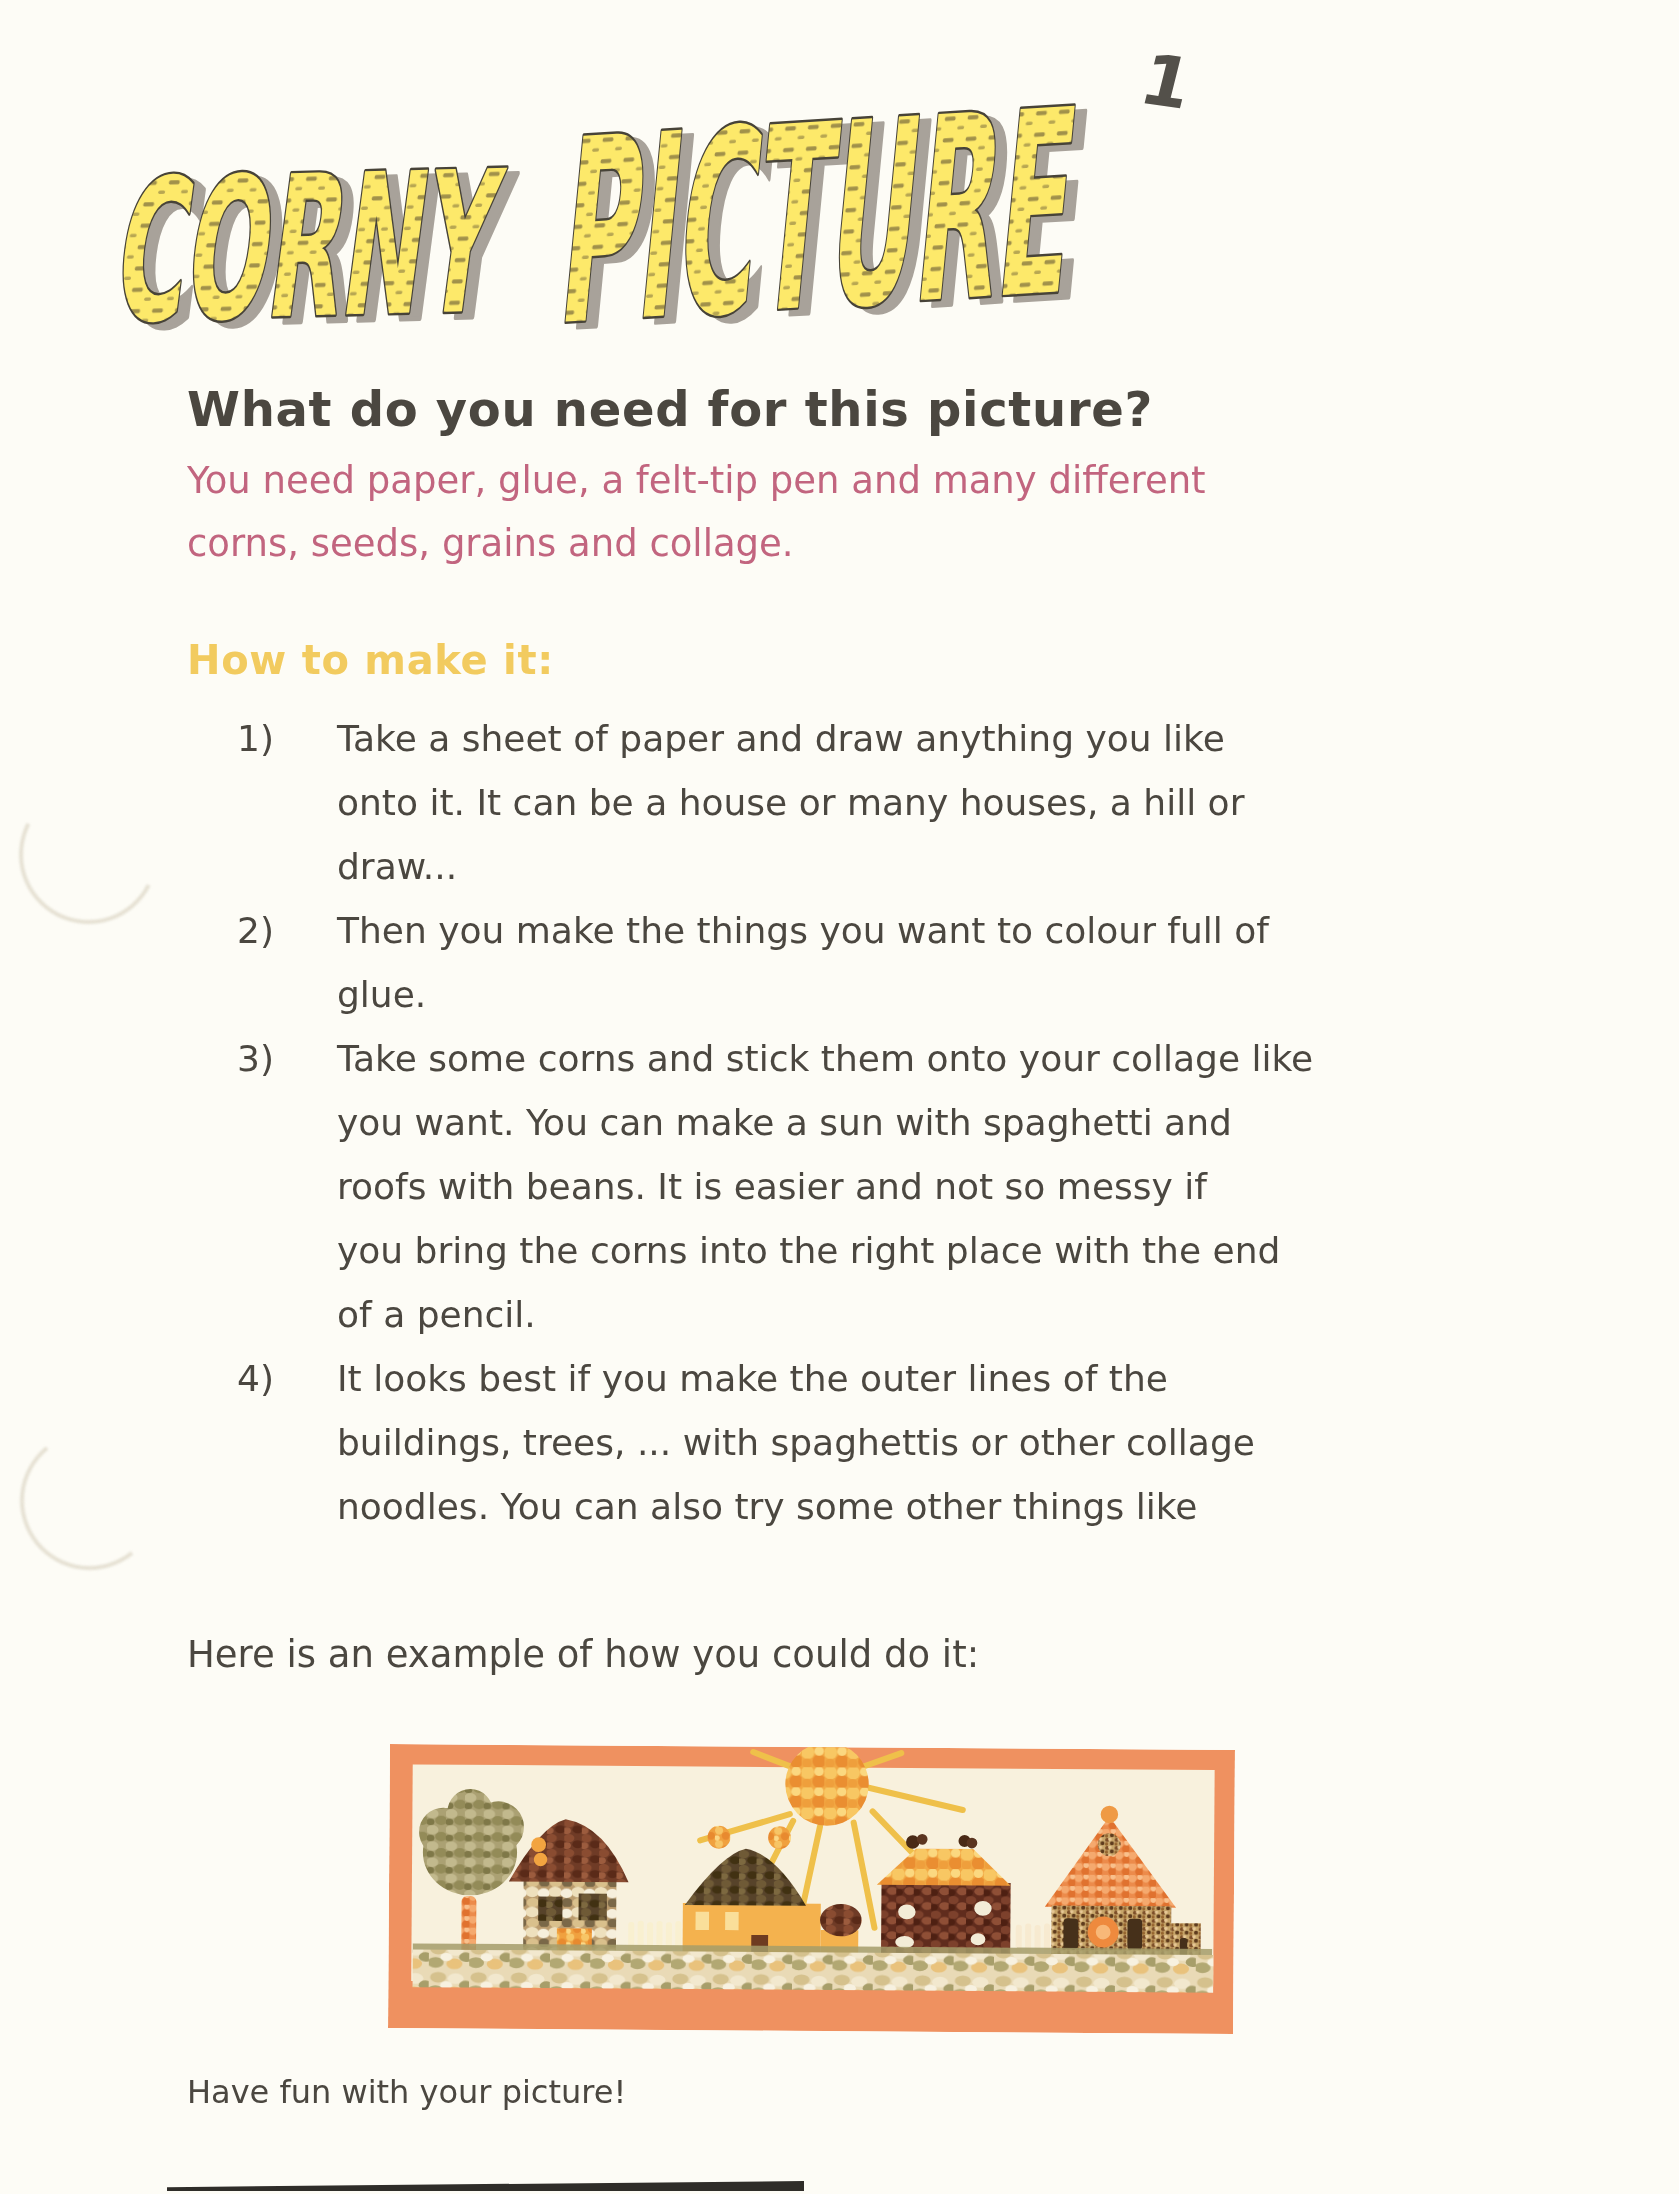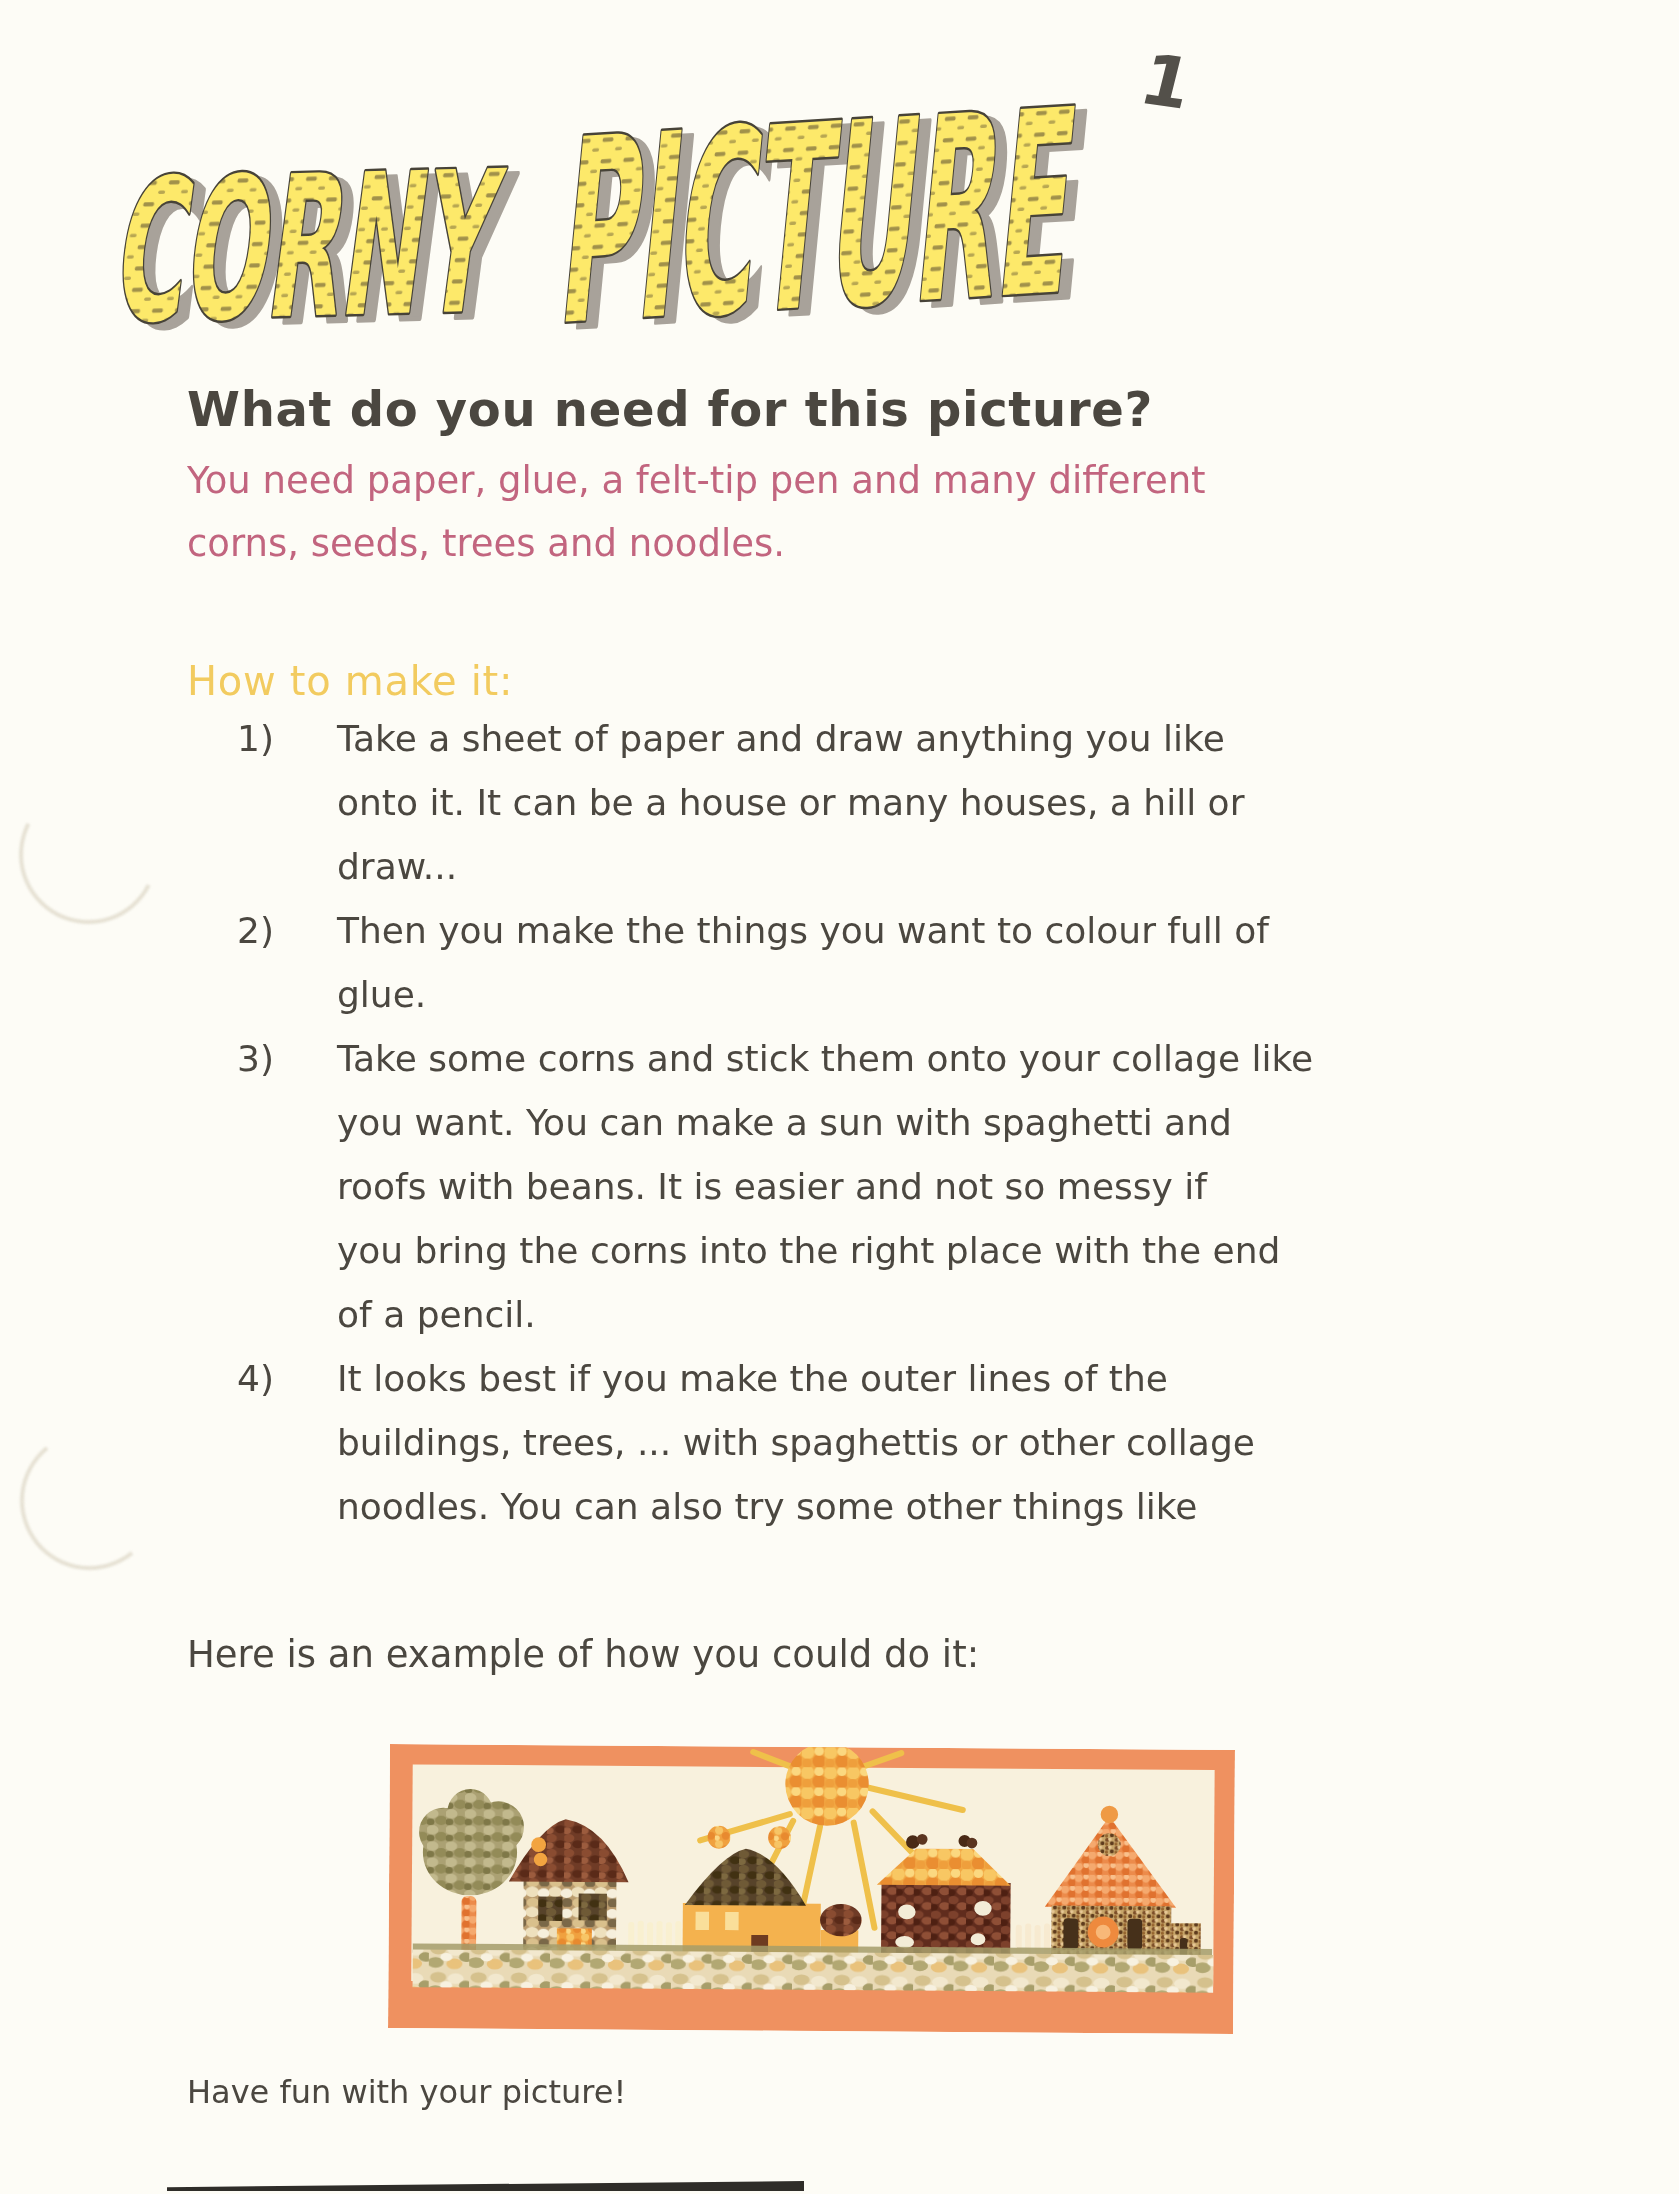--- a/index.html
+++ b/index.html
@@ -26,21 +26,21 @@
             stroke-width:5.5px;stroke-linejoin:round;}
 
   .pagenum{
     left:1142px;top:47px;font-size:70px;font-weight:bold;color:#53504a;
     transform:rotate(8deg) skewX(-6deg);line-height:1;
   }
 
   
   .need-heading{left:187px;top:381px;font-size:48px;font-weight:bold;letter-spacing:0.7px;}
   .need-body{left:187px;top:449px;font-size:37px;line-height:63px;color:var(--pink);}
-  .how-heading{left:187px;top:637px;font-size:40px;font-weight:normal;color:var(--yellow);letter-spacing:0.7px;margin-top:21px;}
+  .how-heading{left:187px;top:637px;font-size:40px;font-weight:bold;color:var(--yellow);letter-spacing:0.7px;}
 
   .steps{left:237px;top:707px;width:1224px;font-size:36px;line-height:64px;}
   .step{display:grid;grid-template-columns:100px 1fr;}
   .example-intro{left:187px;top:1633px;font-size:37px;}
   .closing{left:187px;top:2073px;font-size:32px;}
 
   
   .collage{left:389px;top:1747px;width:845px;height:284px;transform:rotate(0.4deg);}
   .collage svg{display:block;width:100%;height:100%;}
 
@@ -73,21 +73,21 @@
     <text class="t-front" x="776" y="356" font-size="285" textLength="760" lengthAdjust="spacingAndGlyphs" transform="skewX(-9) scale(1 1.32)">PICTURE</text>
   </g>
 </svg>
 
 <div class="abs pagenum">1</div>
 
 <div class="abs need-heading">What do you need for this picture?</div>
 
 <div class="abs need-body">
   <div>You need paper, glue, a felt-tip pen and many different</div>
-  <div>corns, seeds, trees and noodles.</div>
+  <div>corns, seeds, grains and collage.</div>
 </div>
 
 <div class="abs how-heading">How to make it:</div>
 
 <div class="abs steps">
   <div class="step">
     <div class="num">1)</div>
     <div class="stext">
       <div>Take a sheet of paper and draw anything you like</div>
       <div>onto it. It can be a house or many houses, a hill or</div>

